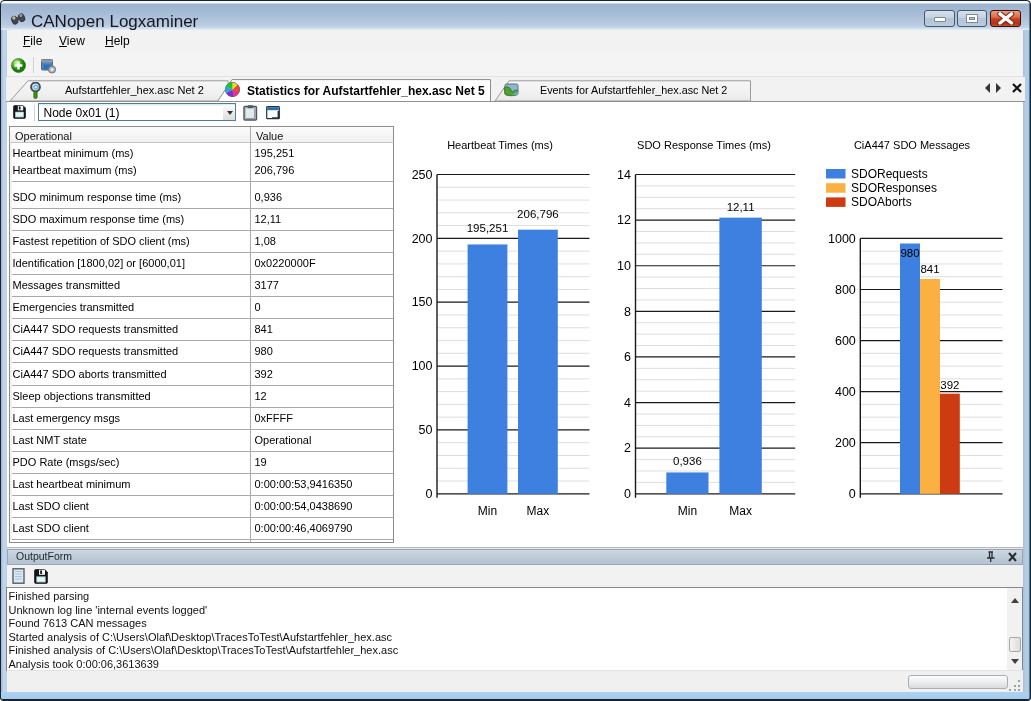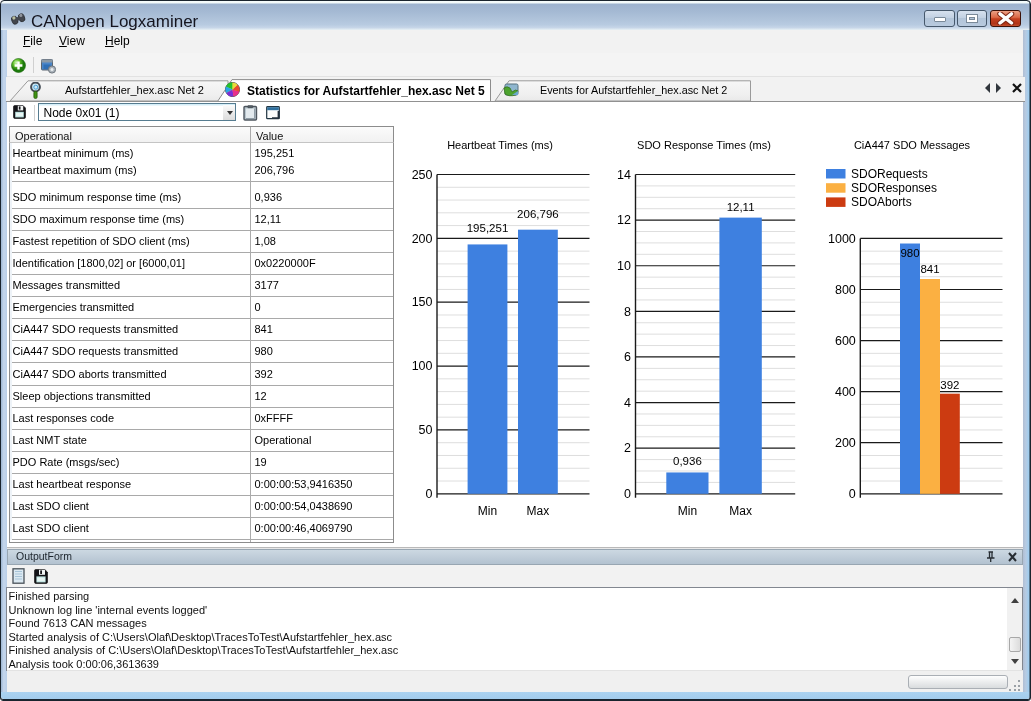--- a/index.html
+++ b/index.html
@@ -242,33 +242,33 @@
     </div>
     <div class="row" style="top:363.50px">
       <span class="c1">CiA447 SDO aborts transmitted</span>
       <span class="c2">392</span>
     </div>
     <div class="row" style="top:385.55px">
       <span class="c1">Sleep objections transmitted</span>
       <span class="c2">12</span>
     </div>
     <div class="row" style="top:407.60px">
-      <span class="c1">Last responses code</span>
+      <span class="c1">Last emergency msgs</span>
       <span class="c2">0xFFFF</span>
     </div>
     <div class="row" style="top:429.65px">
       <span class="c1">Last NMT state</span>
       <span class="c2">Operational</span>
     </div>
     <div class="row" style="top:451.70px">
       <span class="c1">PDO Rate (msgs/sec)</span>
       <span class="c2">19</span>
     </div>
     <div class="row" style="top:473.75px">
-      <span class="c1">Last heartbeat response</span>
+      <span class="c1">Last heartbeat minimum</span>
       <span class="c2">0:00:00:53,9416350</span>
     </div>
     <div class="row" style="top:495.80px">
       <span class="c1">Last SDO client</span>
       <span class="c2">0:00:00:54,0438690</span>
     </div>
     <div class="row" style="top:517.85px">
       <span class="c1">Last SDO client</span>
       <span class="c2">0:00:00:46,4069790</span>
     </div>

